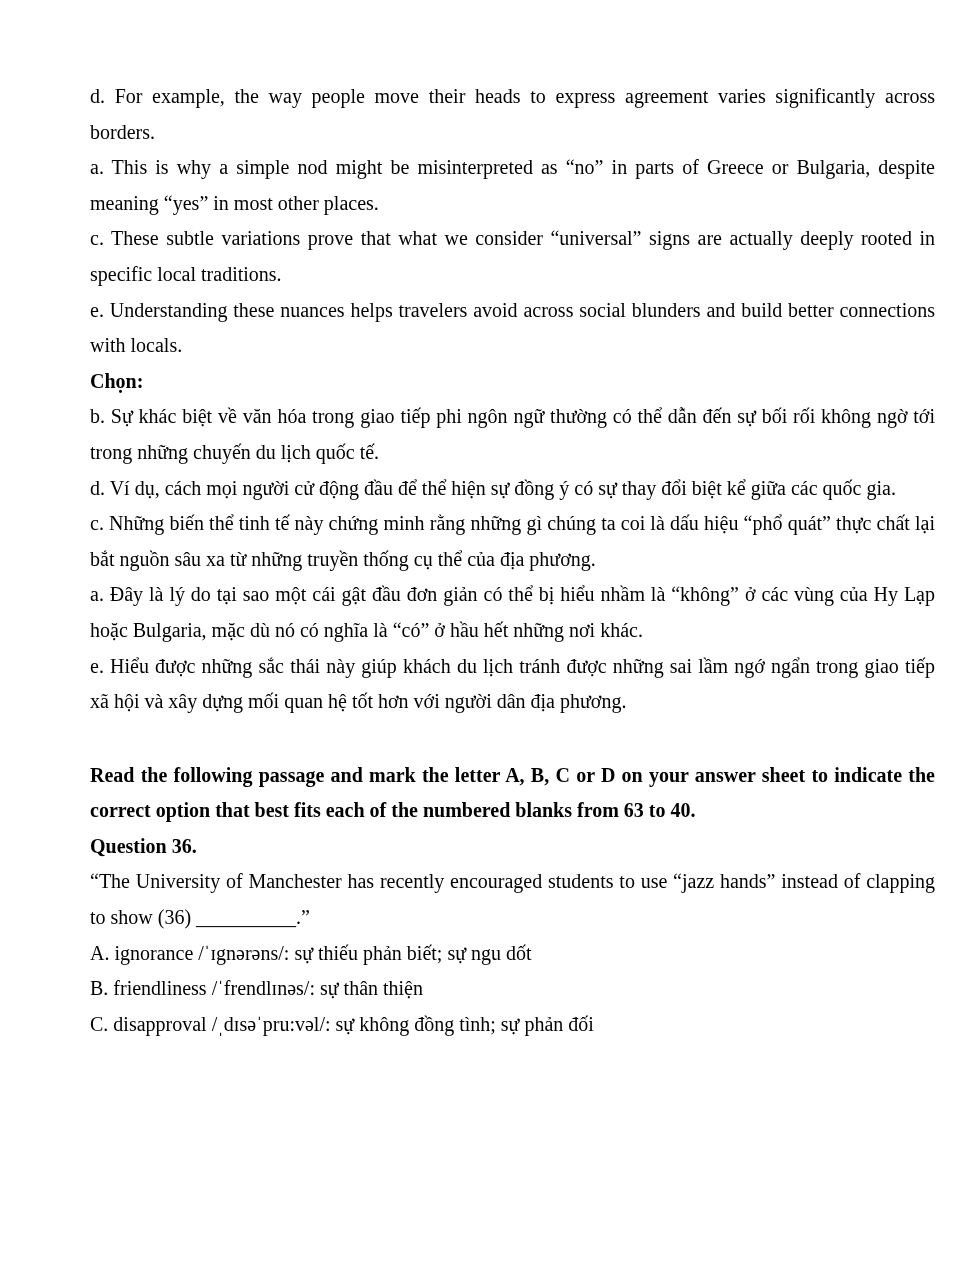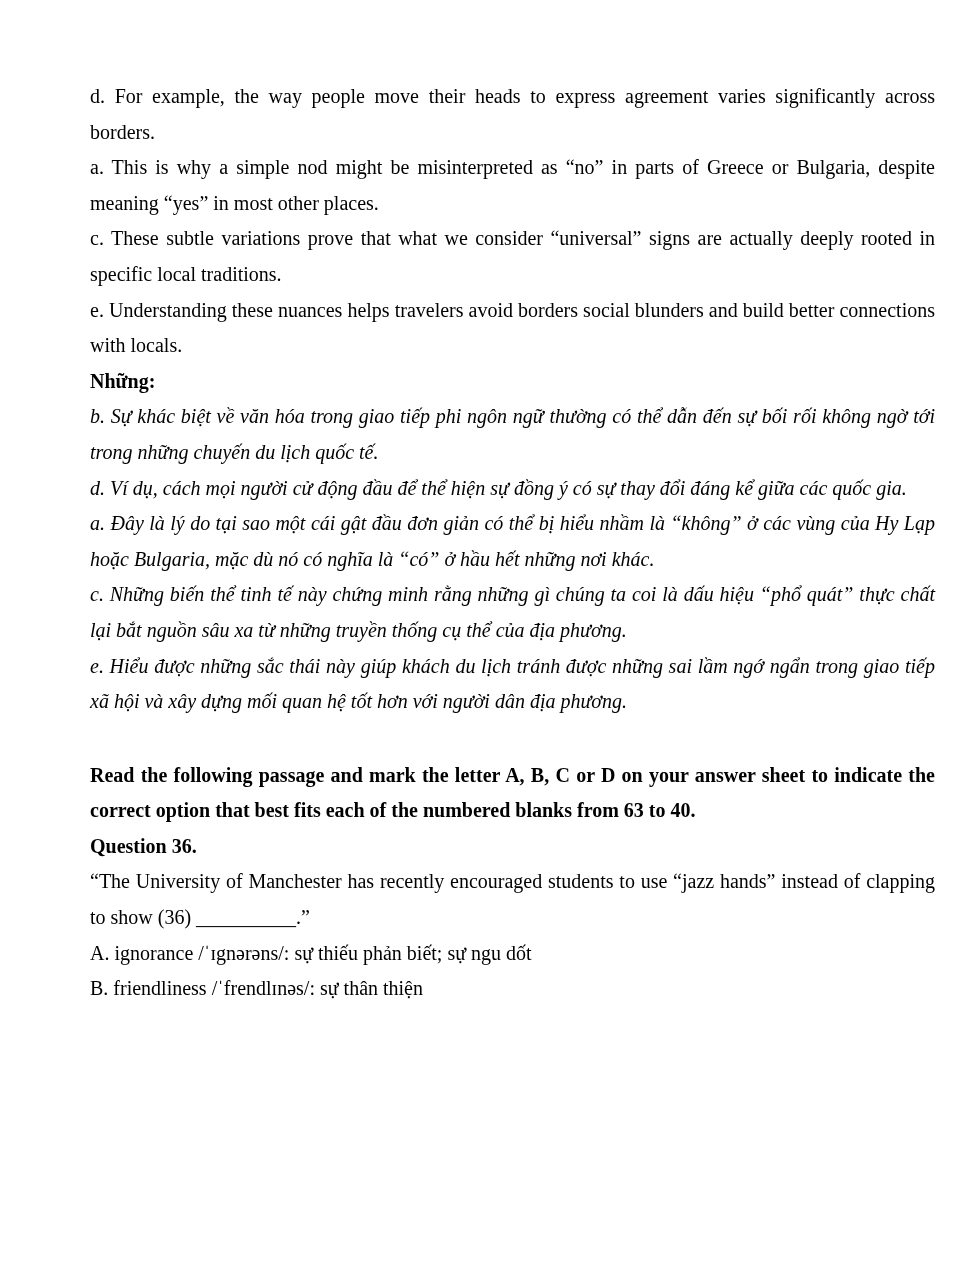--- a/index.html
+++ b/index.html
@@ -19,45 +19,46 @@
     width: 979px;
     padding: 79px 44px 0 90px;
   }
   .page p {
     margin: 0;
     font-size: 20px;
     line-height: 35.6px;
     text-align: justify;
   }
   .bold   { font-weight: bold; }
-  .italic { font-style: italic; }
+  .italic { }
   .single { text-align: left; }
   .spacer { height: 38px; }
 </style>
 </head>
 <body>
 
 <div class="page">
 
   <p>d. For example, the way people move their heads to express agreement varies significantly across borders.</p>
   <p>a. This is why a simple nod might be misinterpreted as “no” in parts of Greece or Bulgaria, despite meaning “yes” in most other places.</p>
   <p>c. These subtle variations prove that what we consider “universal” signs are actually deeply rooted in specific local traditions.</p>
-  <p>e. Understanding these nuances helps travelers avoid borders social blunders and build better connections with locals.</p>
+  <p>e. Understanding these nuances helps travelers avoid across social blunders and build better connections with locals.</p>
 
-  <p class="bold single">Những:</p>
+  <p class="bold single">Chọn:</p>
 
   <p class="italic">b. Sự khác biệt về văn hóa trong giao tiếp phi ngôn ngữ thường có thể dẫn đến sự bối rối không ngờ tới trong những chuyến du lịch quốc tế.</p>
-  <p class="italic">d. Ví dụ, cách mọi người cử động đầu để thể hiện sự đồng ý có sự thay đổi đáng kể giữa các quốc gia.</p>
+  <p class="italic">d. Ví dụ, cách mọi người cử động đầu để thể hiện sự đồng ý có sự thay đổi biệt kể giữa các quốc gia.</p>
+  <p class="italic">c. Những biến thể tinh tế này chứng minh rằng những gì chúng ta coi là dấu hiệu “phổ quát” thực chất lại bắt nguồn sâu xa từ những truyền thống cụ thể của địa phương.</p>
   <p class="italic">a. Đây là lý do tại sao một cái gật đầu đơn giản có thể bị hiểu nhầm là “không” ở các vùng của Hy Lạp hoặc Bulgaria, mặc dù nó có nghĩa là “có” ở hầu hết những nơi khác.</p>
-  <p class="italic">c. Những biến thể tinh tế này chứng minh rằng những gì chúng ta coi là dấu hiệu “phổ quát” thực chất lại bắt nguồn sâu xa từ những truyền thống cụ thể của địa phương.</p>
   <p class="italic">e. Hiểu được những sắc thái này giúp khách du lịch tránh được những sai lầm ngớ ngẩn trong giao tiếp xã hội và xây dựng mối quan hệ tốt hơn với người dân địa phương.</p>
 
 
   <div class="spacer"></div>
 
   <p class="bold">Read the following passage and mark the letter A, B, C or D on your answer sheet to indicate the correct option that best fits each of the numbered blanks from 63 to 40.</p>
   <p class="bold single">Question 36.</p>
   <p>“The University of Manchester has recently encouraged students to use “jazz hands” instead of clapping to show (36) __________.”</p>
 
   <p class="single">A. ignorance /ˈɪgnərəns/: sự thiếu phản biết; sự ngu dốt</p>
   <p class="single">B. friendliness /ˈfrendlɪnəs/: sự thân thiện</p>
+  <p class="single">C. disapproval /ˌdɪsəˈpru:vəl/: sự không đồng tình; sự phản đối</p>
 
 </div>
 
 </body></html>

